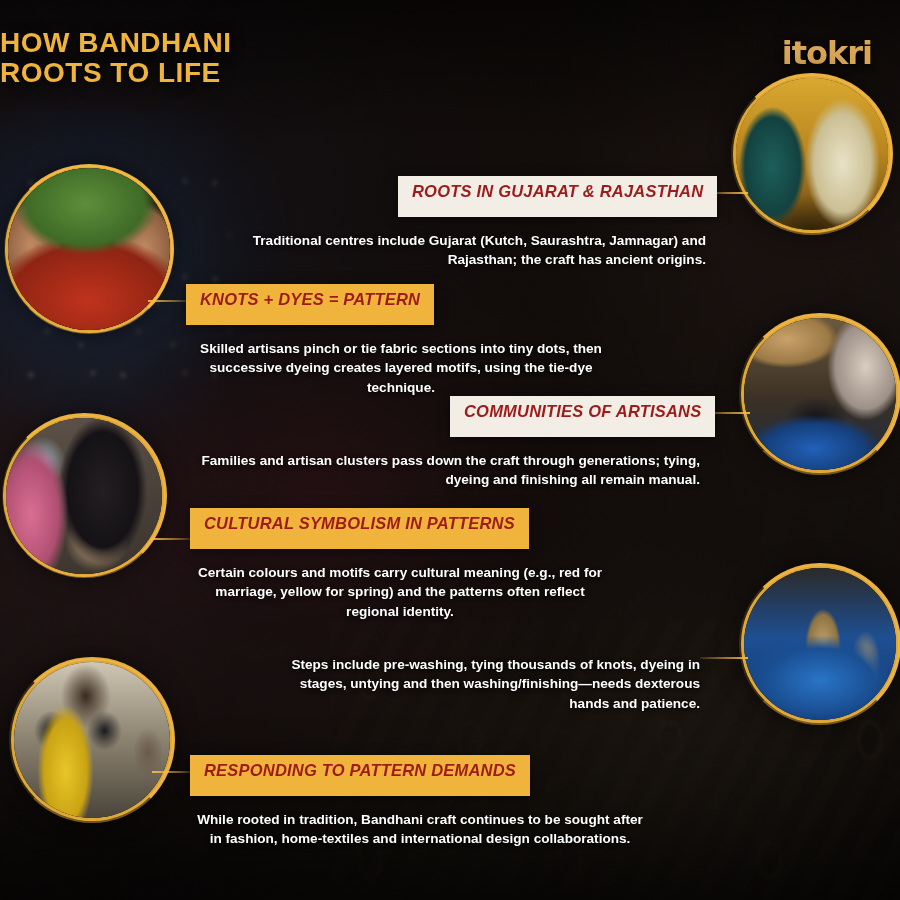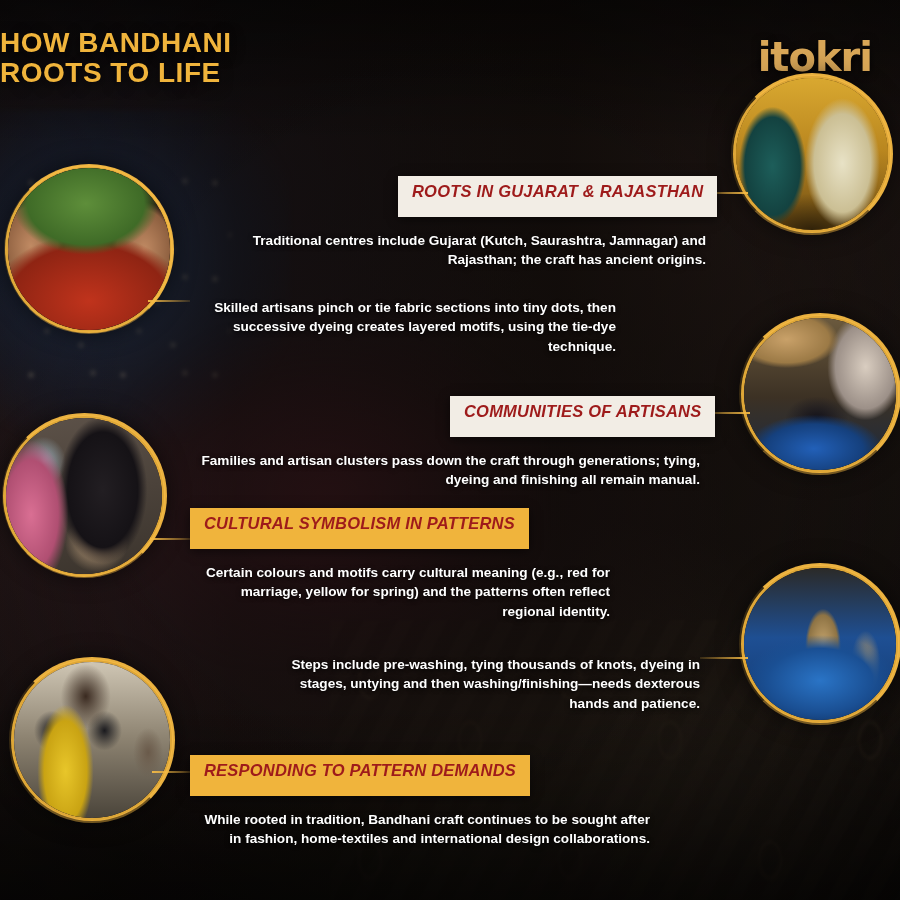--- a/index.html
+++ b/index.html
@@ -81,21 +81,21 @@
     text-align:left;
     color:#F0B43C;
     font-size:28px; line-height:1.06; font-weight:800;
     letter-spacing:.5px;
     text-shadow:0 3px 14px rgba(0,0,0,.75);
   }
   .headline .l2 { display:block; }
 
   .logo {
     position:absolute; right:28px; top:34px;
-    font-size:40px; font-weight:800; letter-spacing:-1px;
+    font-size:32px; font-weight:800; letter-spacing:-1px;
     color:#D8A657;
     font-family:"DejaVu Sans", sans-serif;
     text-shadow:0 2px 8px rgba(0,0,0,.8);
   }
 
   
   .photo {
     position:absolute; border-radius:50%; overflow:hidden;
     box-shadow:0 0 0 3px rgba(240,180,60,.92), 0 0 26px rgba(0,0,0,.8);
   }
@@ -213,21 +213,21 @@
   .band.cream { background:#F2EDE5; }
   .band.amber { background:#F0B43C; }
 
   .body {
     margin-top:14px;
     color:#FFFFFF;
     font-size:13.6px; line-height:1.42; font-weight:700;
     text-shadow:0 1px 5px rgba(0,0,0,.9);
   }
   .ta-right { text-align:right; }
-  .ta-left  { text-align:right; }
+  .ta-left  { text-align:center; }
 
   
   #b1 { left:398px; top:176px; width:308px; }
   #b1 .body { width:464px; margin-left:-156px; }
   #b2 { left:186px; top:284px; width:430px; }
   #b3 { left:450px; top:396px; width:250px; }
   #b3 .body { width:500px; margin-left:-250px; }
   #b4 { left:190px; top:508px; width:420px; }
   #b5 { left:500px; top:641px; width:200px; }
   #b5 .body { width:432px; margin-left:-232px; }
@@ -287,20 +287,21 @@
   <div class="connector to-left" style="left:150px; top:538px; width:44px;"></div>
   <div class="connector" style="left:700px; top:657px; width:48px;"></div>
   <div class="connector to-left" style="left:152px; top:771px; width:42px;"></div>
 
   <div class="block" id="b1">
     <div class="band cream">ROOTS IN GUJARAT &amp; RAJASTHAN</div>
     <div class="body ta-right">Traditional centres include Gujarat (Kutch, Saurashtra, Jamnagar) and Rajasthan; the craft has ancient origins.</div>
   </div>
 
   <div class="block" id="b2">
+    <div class="band amber">KNOTS + DYES = PATTERN</div>
     <div class="body ta-left">Skilled artisans pinch or tie fabric sections into tiny dots, then successive dyeing creates layered motifs, using the tie-dye technique.</div>
   </div>
 
   <div class="block" id="b3">
     <div class="band cream">COMMUNITIES OF ARTISANS</div>
     <div class="body ta-right">Families and artisan clusters pass down the craft through generations; tying, dyeing and finishing all remain manual.</div>
   </div>
 
   <div class="block" id="b4">
     <div class="band amber">CULTURAL SYMBOLISM IN PATTERNS</div>

